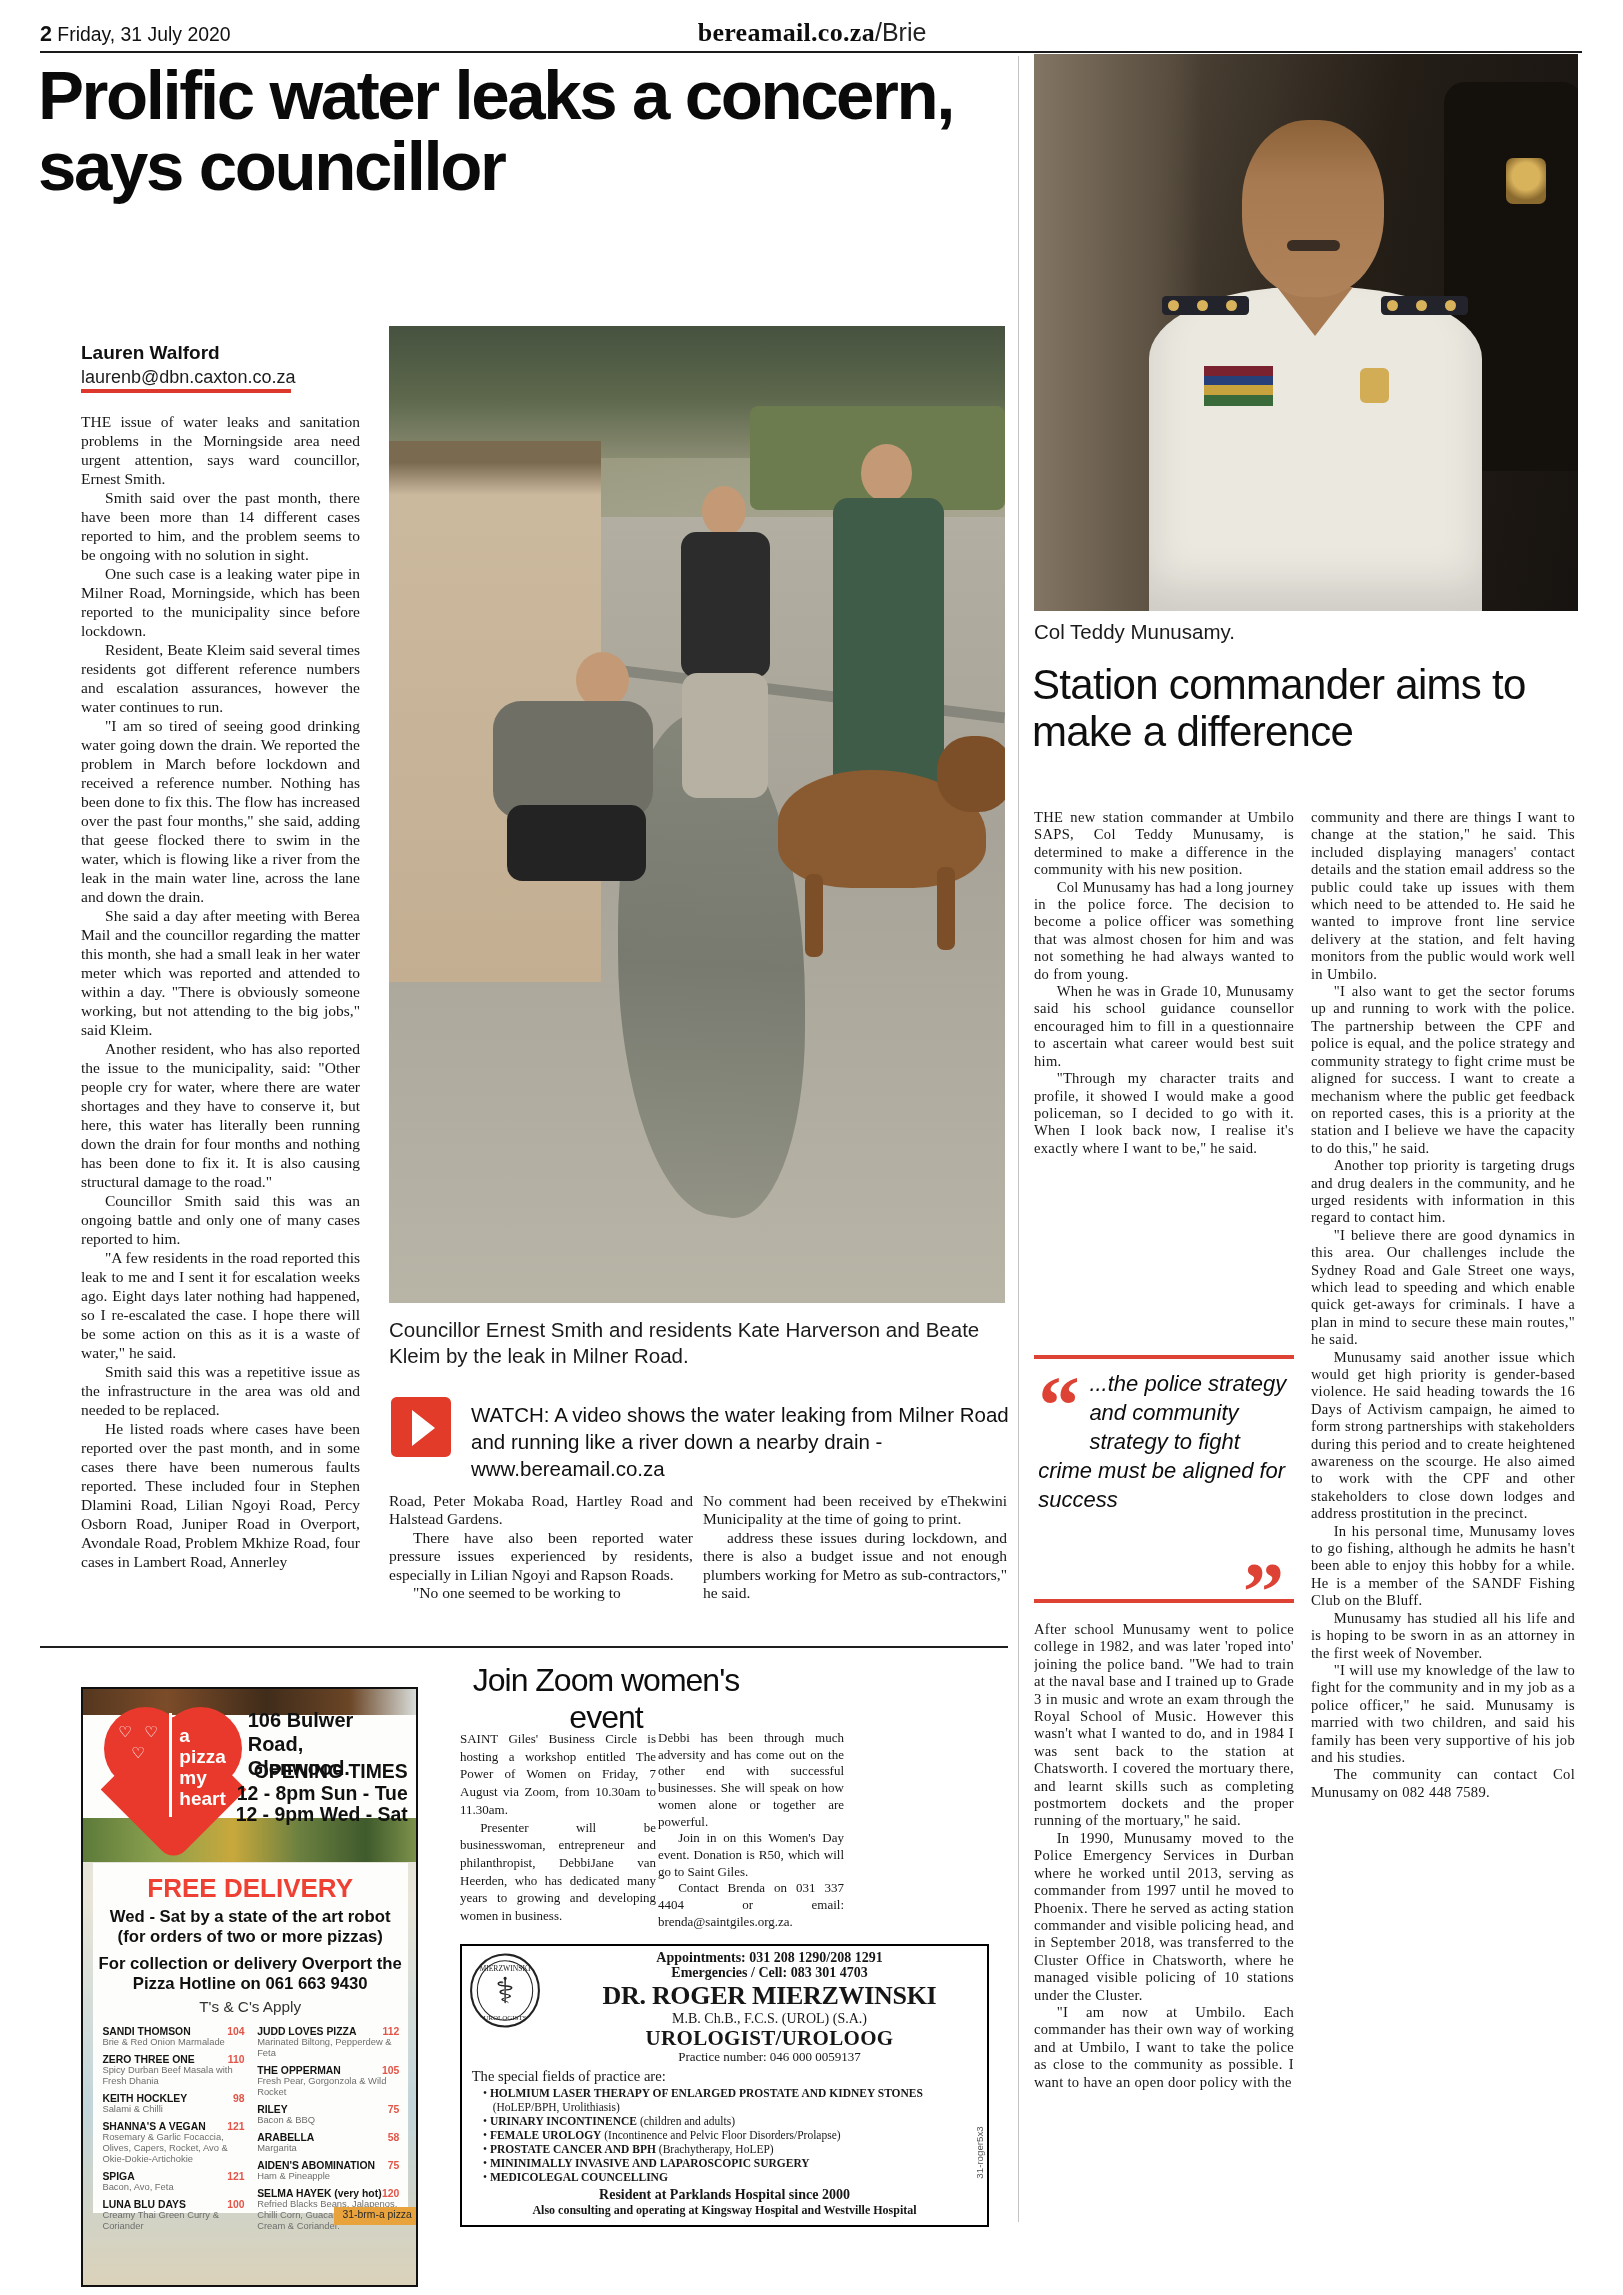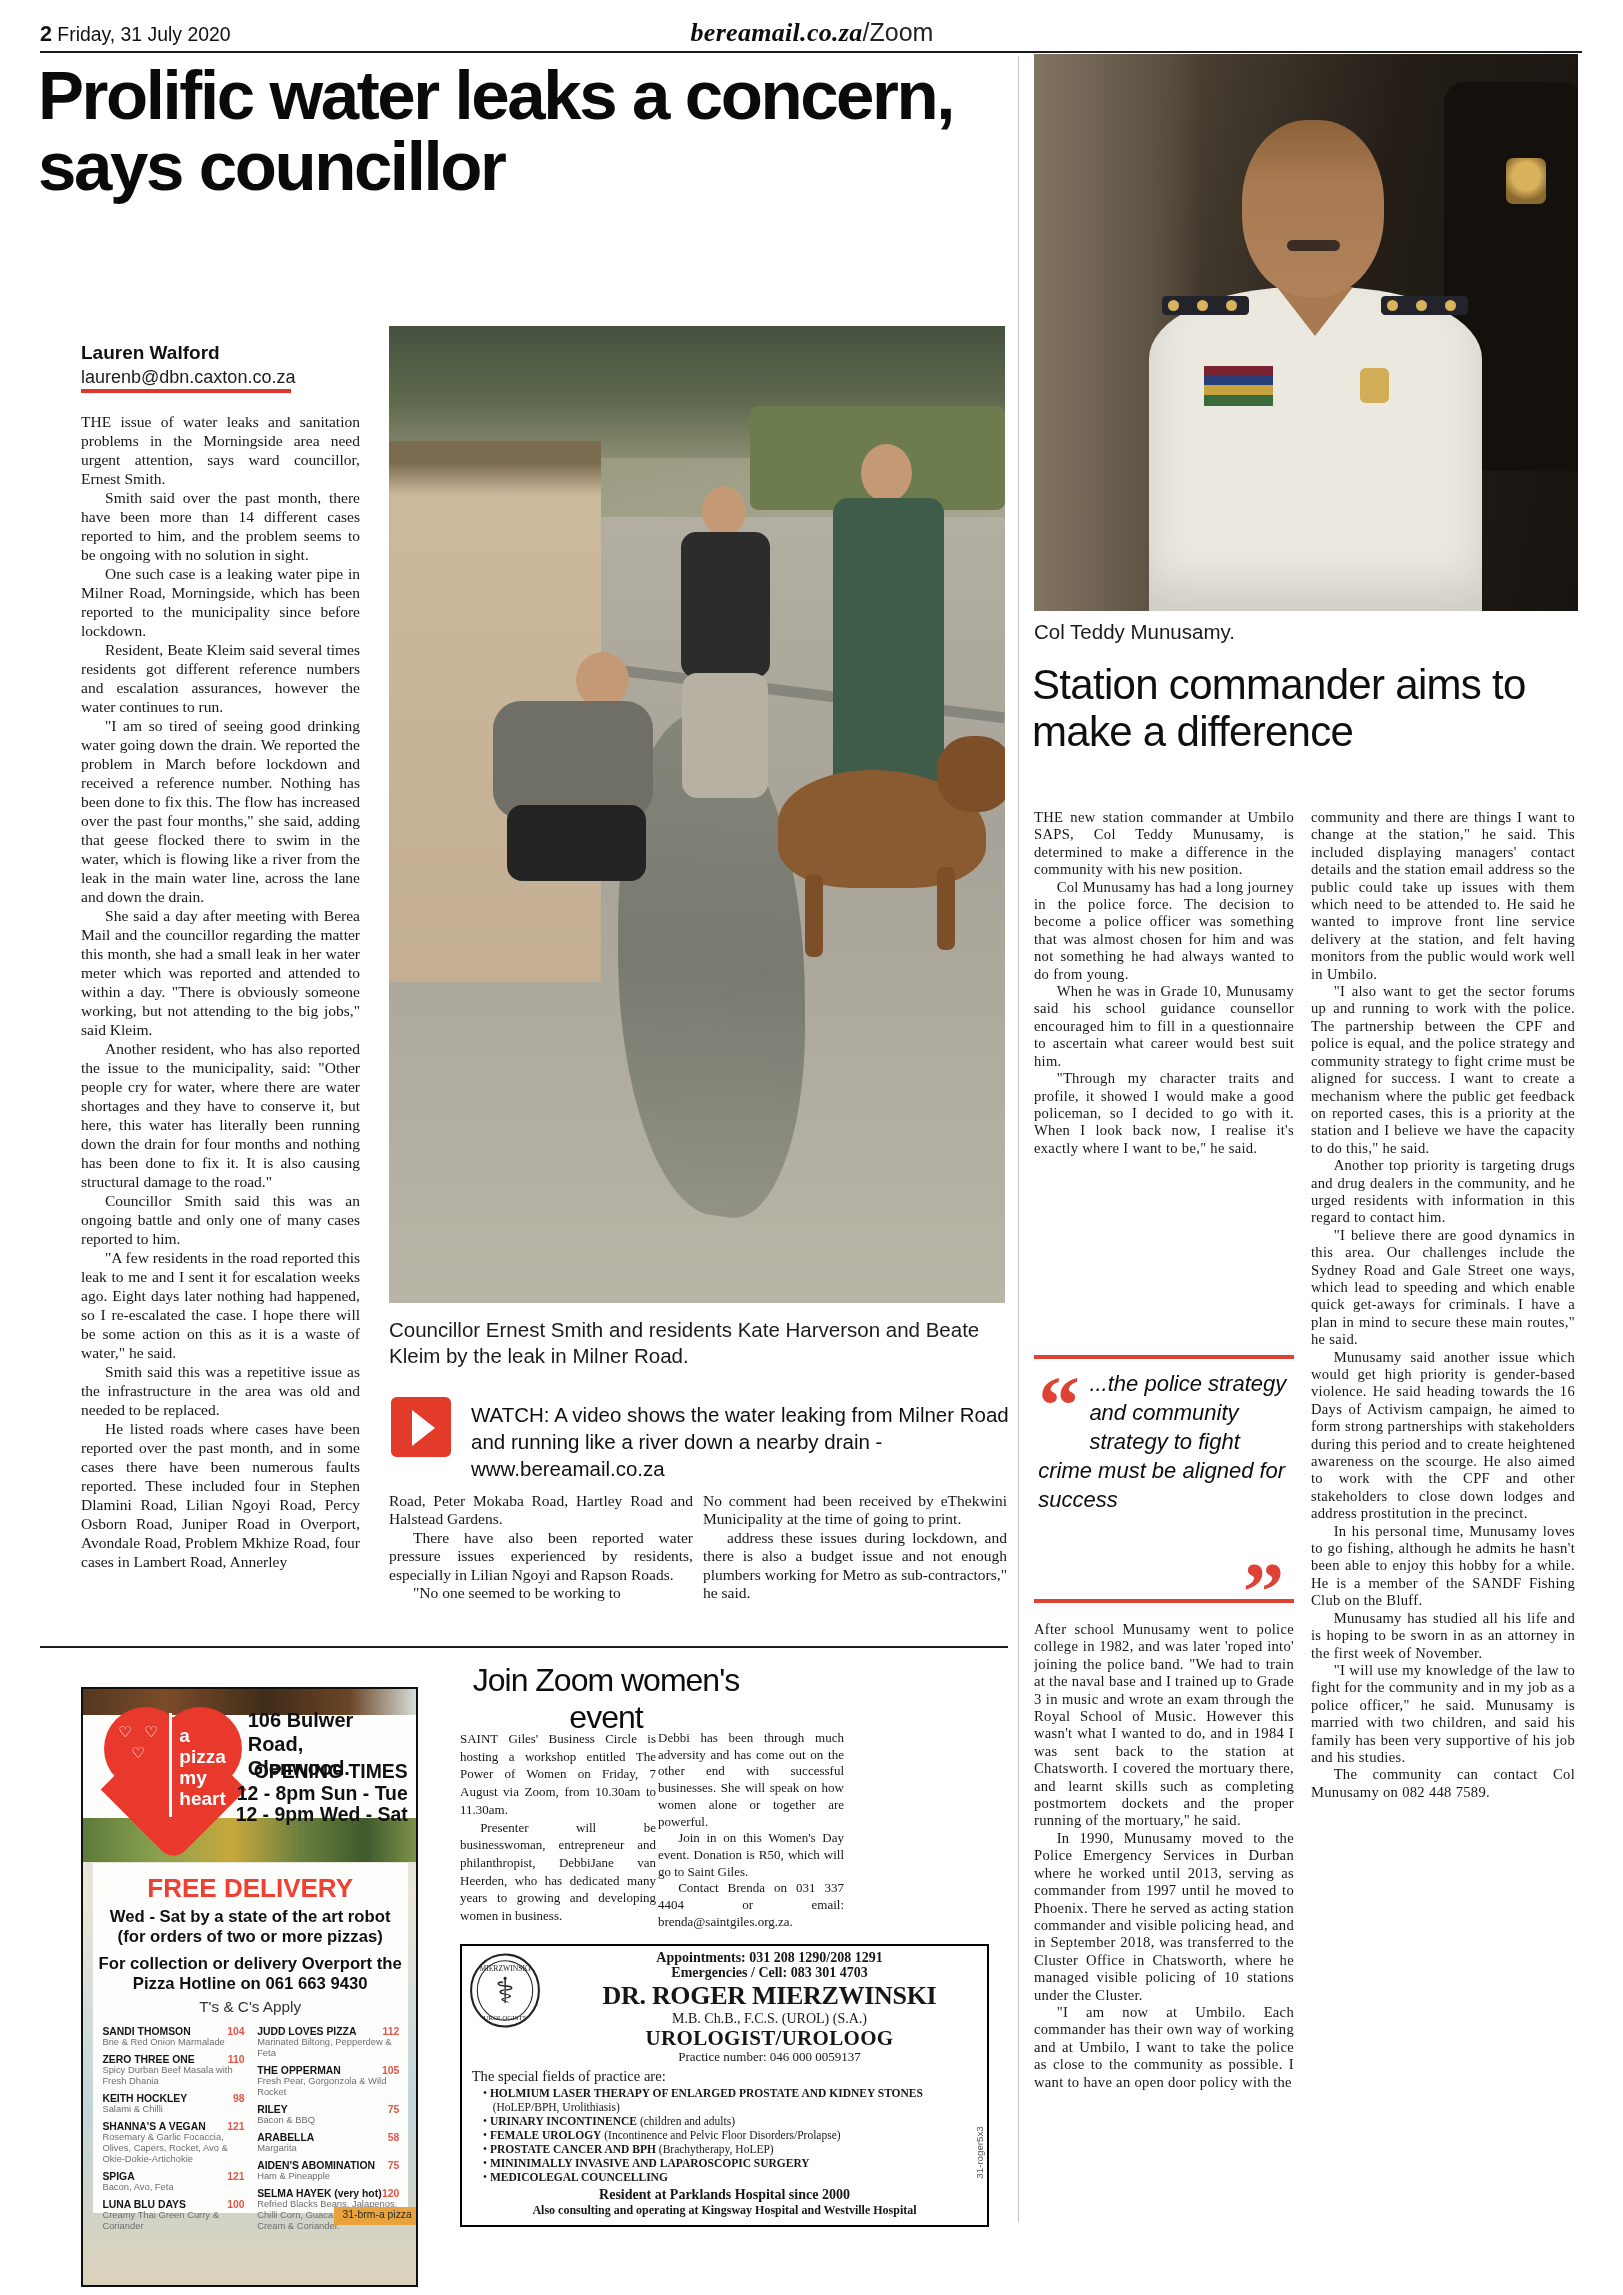--- a/index.html
+++ b/index.html
@@ -5,21 +5,21 @@
   * { margin:0; padding:0; box-sizing:border-box; }
   html,body { background:#e9e9e9; }
   .page { position:relative; width:1624px; height:2295px; background:#ffffff;
           font-family:"Liberation Serif", serif; color:#161616; margin:0 auto; overflow:hidden; }
   .abs { position:absolute; }
 
   
   .hdr-left { left:40px; top:22px; font-family:"Liberation Sans",sans-serif; font-size:19.4px; color:#111; }
   .hdr-left .pgnum { font-weight:700; font-size:21.5px; }
   .hdr-center { left:0; right:0; top:18px; text-align:center; }
-  .hdr-site { font-family:"Liberation Serif",serif; font-weight:700; font-size:26px; color:#0d0d0d; letter-spacing:0.3px;font-style:italic; }
+  .hdr-site { font-family:"Liberation Serif",serif; font-weight:700; font-size:26px; color:#0d0d0d; letter-spacing:0.3px; }
   .hdr-section { font-family:"Liberation Sans",sans-serif; font-weight:400; font-size:25px; color:#222; }
   .hdr-rule { left:40px; width:1542px; top:51px; height:2.1px; background:#1a1a1a; }
 
   
   .headline1 { left:38px; top:60px; width:993px; font-family:"Liberation Sans",sans-serif;
                font-weight:700; font-size:69px; line-height:1.03; letter-spacing:-2.4px; color:#0a0a0a; }
   .byline { left:81px; top:342px; font-family:"Liberation Sans",sans-serif; }
   .byline-name { font-weight:700; font-size:19px; color:#111; }
   .byline-email { font-size:18px; color:#1c1c1c; margin-top:2.8px; }
   .byline-rule { left:81px; top:389px; width:210px; height:4.2px; background:#dd382b; }
@@ -164,21 +164,21 @@
 </head>
 <body>
 
 <div class="page">
 
   <div class="abs hdr-left">
     <span class="pgnum">2</span>
     <span>Friday, 31 July 2020</span>
   </div>
   <div class="abs hdr-center">
-    <span class="hdr-site">bereamail.co.za</span><span class="hdr-section">/Zoom</span>
+    <span class="hdr-site">bereamail.co.za</span><span class="hdr-section">/Brie</span>
   </div>
   <div class="abs hdr-rule"></div>
 
   <h1 class="abs headline1">Prolific water leaks a concern, says councillor</h1>
   <div class="abs byline">
     <div class="byline-name">Lauren Walford</div>
     <div class="byline-email">laurenb@dbn.caxton.co.za</div>
   </div>
   <div class="abs byline-rule"></div>
 

